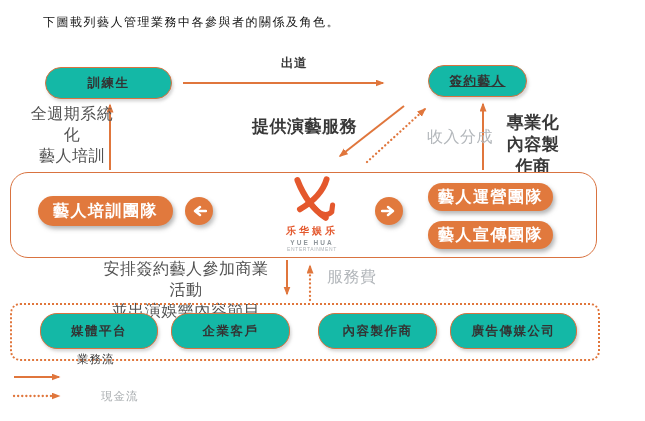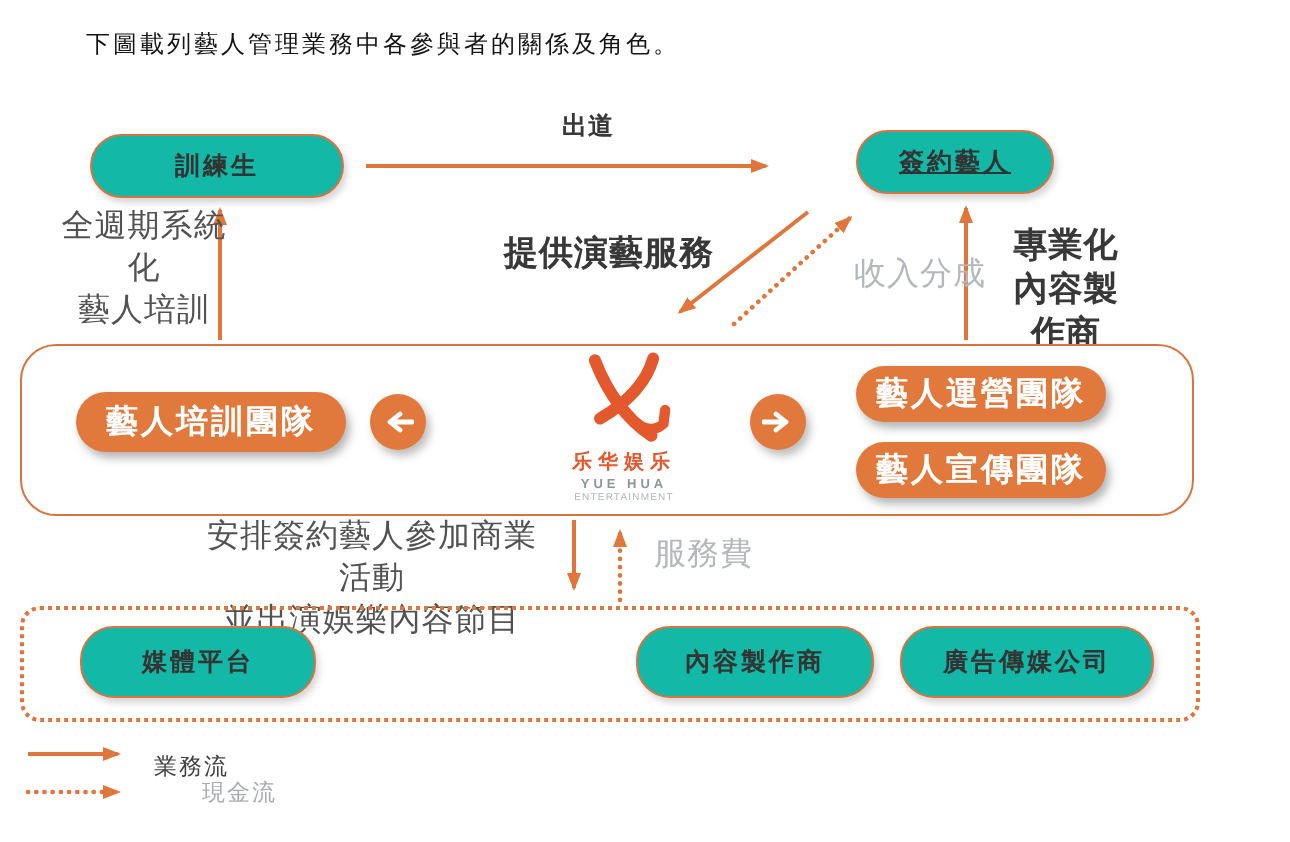--- a/index.html
+++ b/index.html
@@ -96,19 +96,20 @@
   </div>
   <div class="pill-solid" style="left:428px;top:183px;width:125px;height:28px;">藝人運營團隊</div>
   <div class="pill-solid" style="left:428px;top:221px;width:125px;height:28px;">藝人宣傳團隊</div>
 
   <div class="lbl pre" style="left:100px;top:259px;width:172px;">安排簽約藝人參加商業活動
 並出演娛樂內容節目</div>
   <div class="lbl lbl-gray" style="left:327px;top:267px;">服務費</div>
 
   <div class="partner-box"></div>
   <div class="stadium" style="left:40px;top:313px;width:116px;height:34px;">媒體平台</div>
+  <div class="stadium" style="left:171px;top:313px;width:117px;height:34px;">企業客戶</div>
   <div class="stadium" style="left:450px;top:313px;width:125px;height:34px;">廣告傳媒公司</div>
   <div class="stadium" style="left:318px;top:313px;width:117px;height:34px;">內容製作商</div>
 
-  <div class="legend-lbl" style="left:77px;top:376px;color:#3e3e3e;">業務流</div>
+  <div class="legend-lbl" style="left:77px;top:352px;color:#3e3e3e;">業務流</div>
   <div class="legend-lbl" style="left:77px;top:389px;color:#A8ACAF;margin-left:24px;">現金流</div>
 
 </div>
 
 </body></html>

